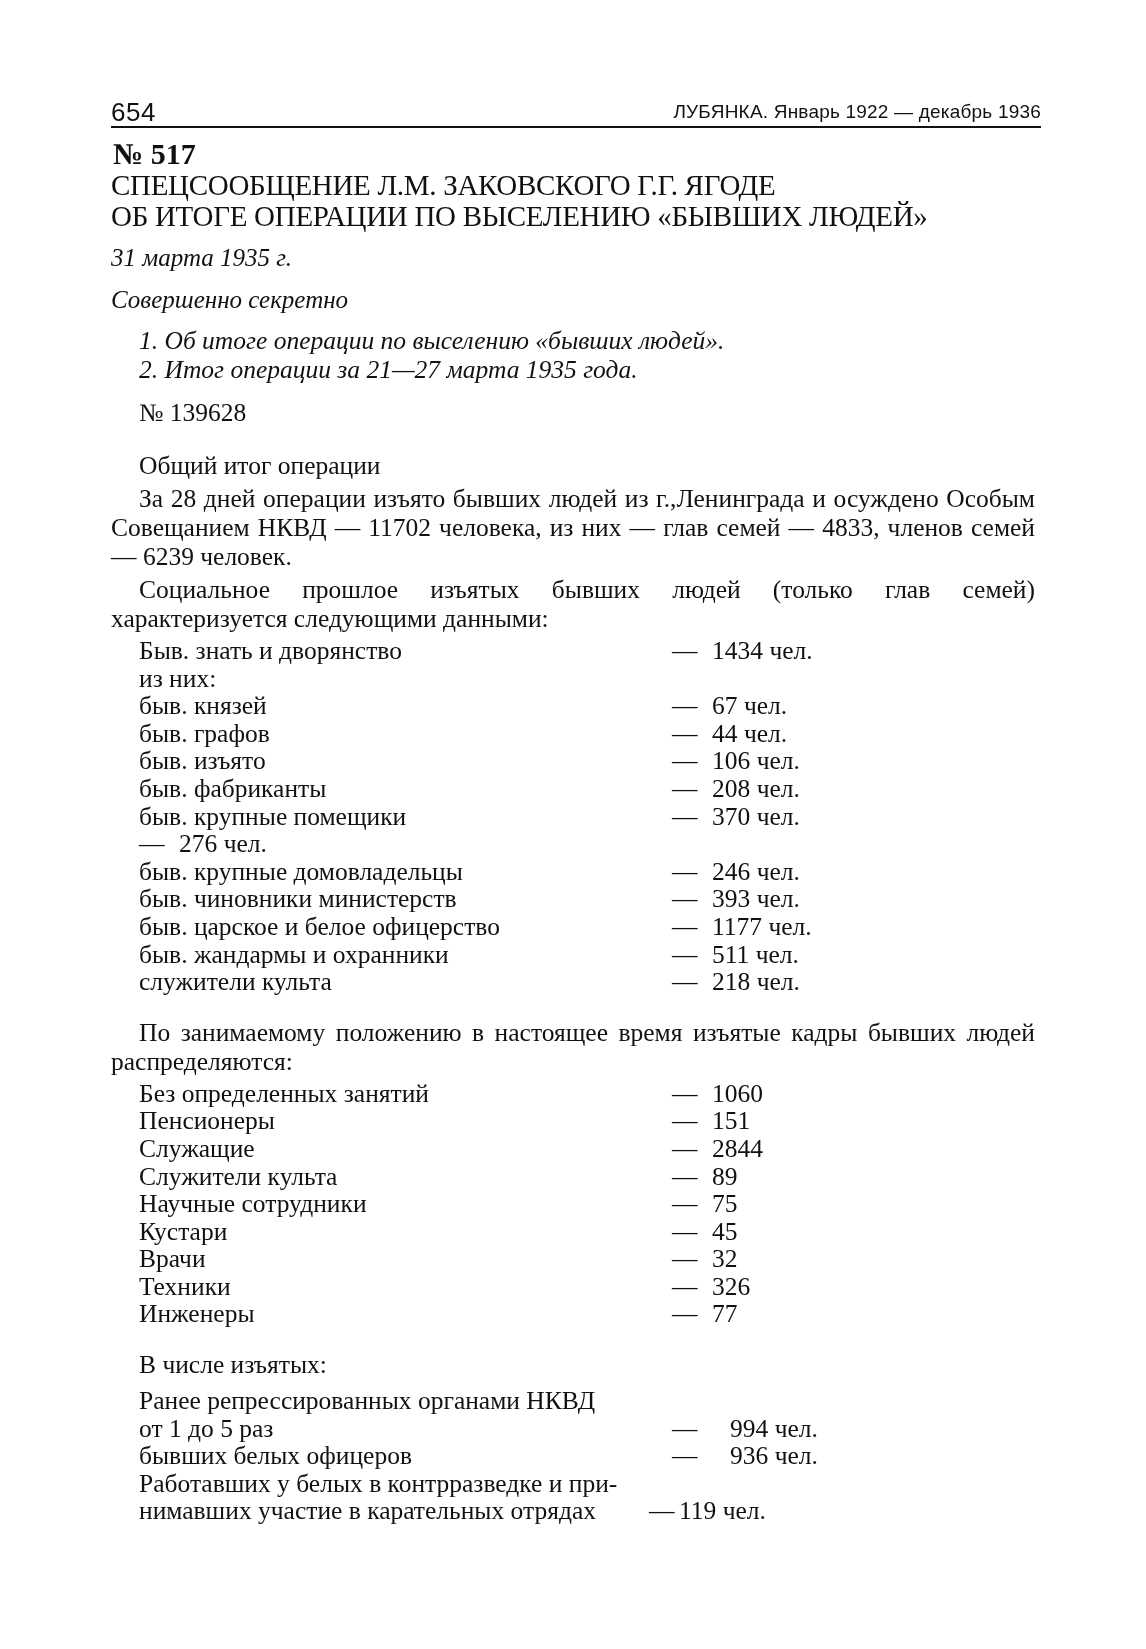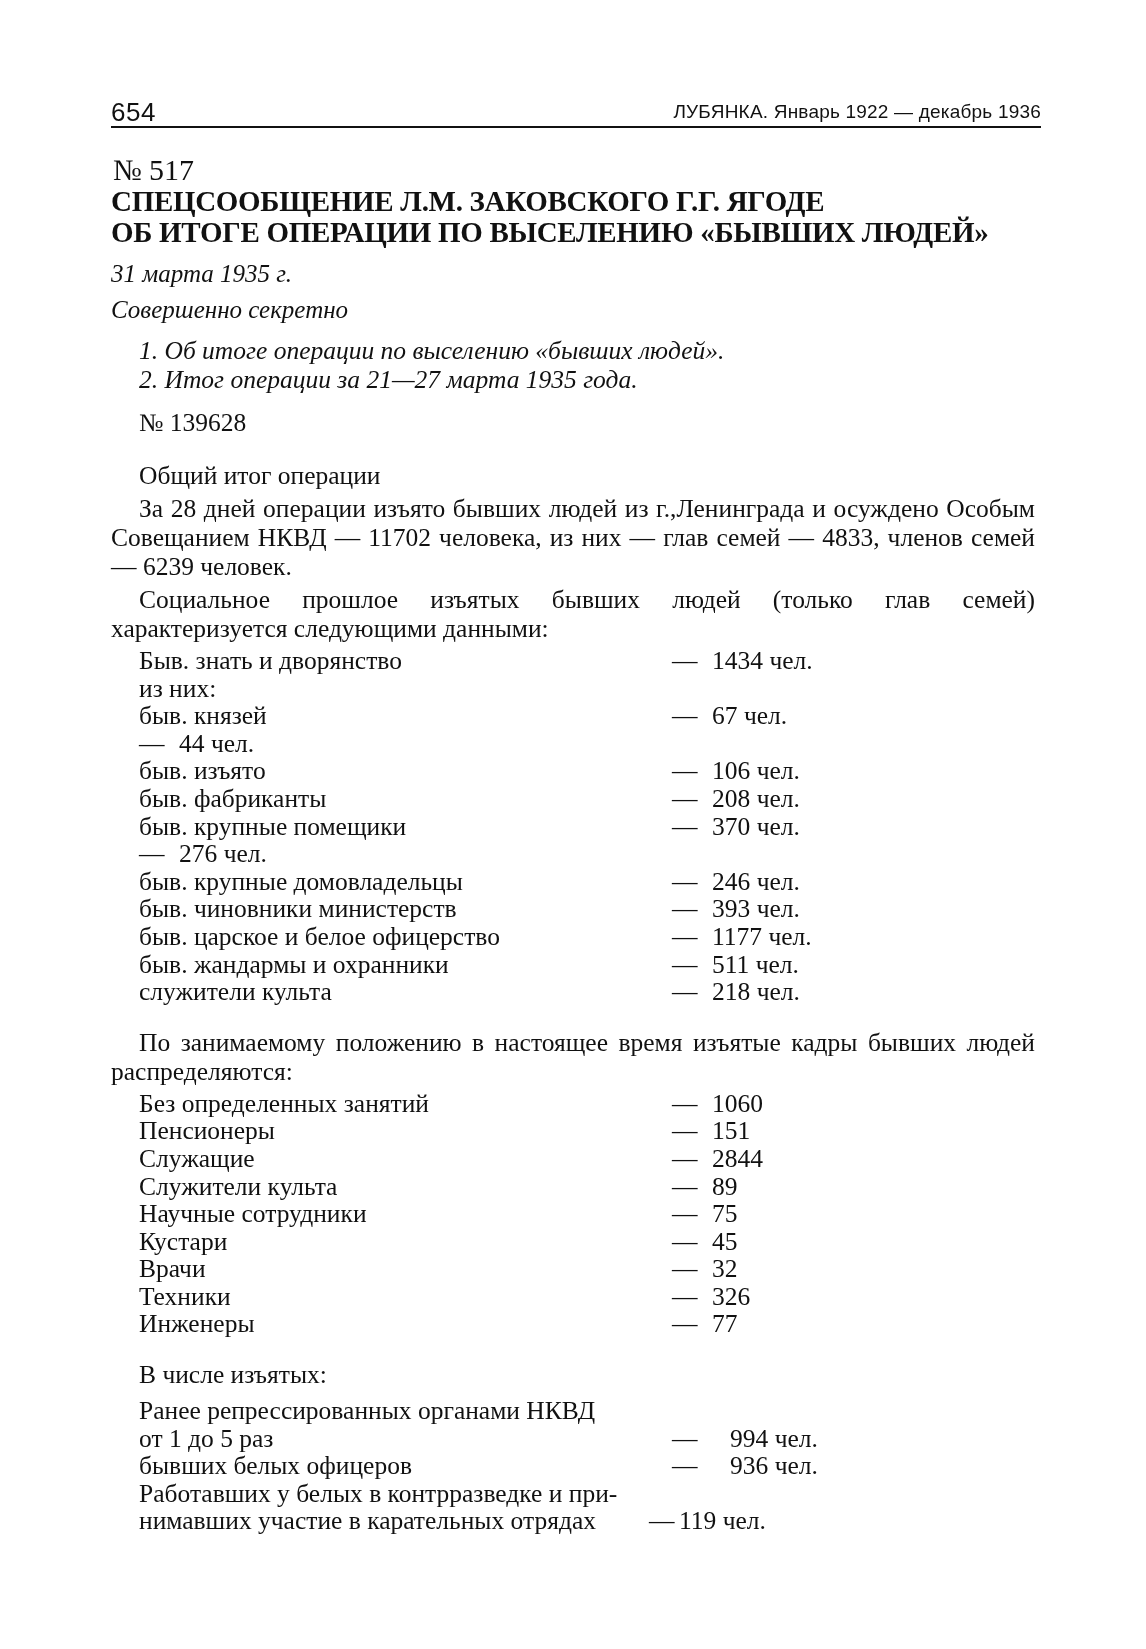--- a/index.html
+++ b/index.html
@@ -29,44 +29,44 @@
       font-size: 21px;
       line-height: 24px;
       height: 28px;
       border-bottom: 2px solid #111;
       padding-bottom: 2px;
     }
     .running-head .folio { font-size: 26px; letter-spacing: 0.5px; }
     .running-head .title { font-size: 19px; letter-spacing: 0.2px; }
 
     .doc-number {
-      margin-top: 26px;
-      font-weight: normal;
+      margin-top: 10px;
+      font-weight: bold;
       font-size: 30px;
       line-height: 32px;
       padding-left: 2px;
     }
     .doc-title {
-      font-weight: bold;
+      font-weight: normal;
       font-size: 29px;
       line-height: 31px;
       letter-spacing: -0.3px;
       text-transform: uppercase;
     }
     .doc-date {
       font-style: italic;
       font-size: 25px;
       line-height: 28px;
       margin-top: 12px;
     }
     .secrecy {
       font-style: italic;
       font-size: 25px;
       line-height: 28px;
-      margin-top: 8px;
+      margin-top: 14px;
     }
     .p {
       font-size: 25.5px;
       line-height: 29px;
     }
     .indent { padding-left: 28px; }
     .subject-list { margin-top: 12px; font-style: italic; }
     .reg-number { margin-top: 14px; }
     .section-title { margin-top: 24px; }
     .mt-8 { margin-top: 8px; }
@@ -133,20 +133,21 @@
         <span class="label">из них:</span>
         <span class="dash"></span>
         <span class="value"></span>
       </div>
     <div class="data-row">
         <span class="label">быв. князей</span>
         <span class="dash">—</span>
         <span class="value">67 чел.</span>
       </div>
     <div class="data-row">
+        <span class="label">быв. графов</span>
         <span class="dash">—</span>
         <span class="value">44 чел.</span>
       </div>
     <div class="data-row">
         <span class="label">быв. изъято</span>
         <span class="dash">—</span>
         <span class="value">106 чел.</span>
       </div>
     <div class="data-row">
         <span class="label">быв. фабриканты</span>

